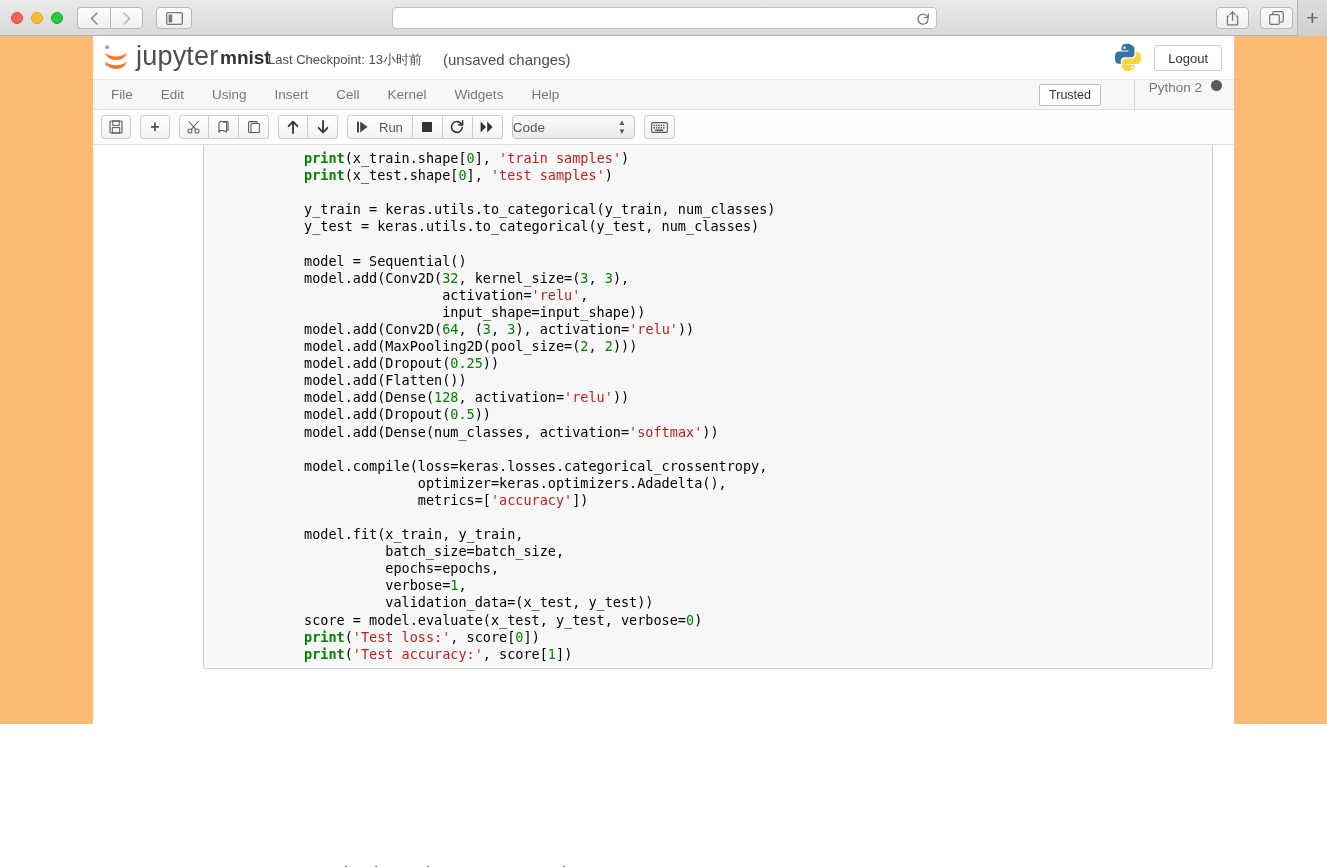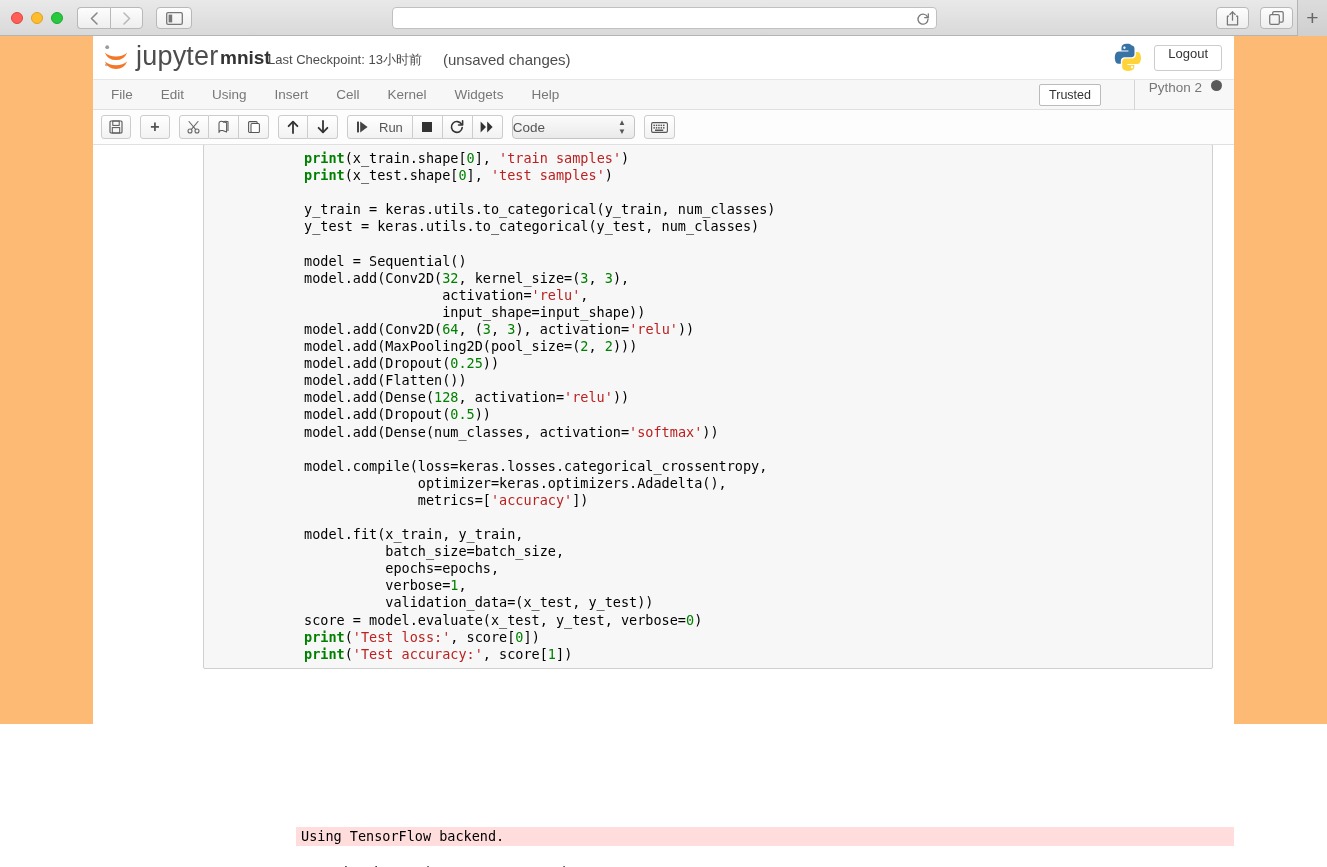--- a/index.html
+++ b/index.html
@@ -102,21 +102,21 @@
   #unsaved {
     position: absolute; left: 350px; top: 15px;
     font-size: 15px; color: #4d4d4d;
   }
   #py-logo { position: absolute; right: 90px; top: 6px; width: 31px; height: 31px; }
   #logout-btn {
     position: absolute; right: 12px; top: 9px;
     height: 26px; padding: 0 13px;
     background: #fff; border: 1px solid #ccc; border-radius: 3px;
     font-size: 13px; color: #333;
-    display: flex; align-items: flex-start;
+    display: flex; align-items: center;
     cursor: pointer;
   }
 
   
   #menubar {
     position: relative;
     height: 30px;
     background: #f7f7f7;
     border-bottom: 1px solid #e0e0e0;
     display: flex; align-items: center;
@@ -494,23 +494,20 @@
 model.fit(x_train, y_train,
           batch_size=batch_size,
           epochs=epochs,
           verbose=<span class="tok-num">1</span>,
           validation_data=(x_test, y_test))
 score = model.evaluate(x_test, y_test, verbose=<span class="tok-num">0</span>)
 <span class="tok-kw">print</span>(<span class="tok-str">'Test loss:'</span>, score[<span class="tok-num">0</span>])
 <span class="tok-kw">print</span>(<span class="tok-str">'Test accuracy:'</span>, score[<span class="tok-num">1</span>])</pre>
       </div>
 
-      <div id="stderr-block">
-        <pre class="out">Using TensorFlow backend.</pre>
-      </div>
 
       <div id="stdout-block">
         <pre class="out" id="stdout-pre">x_train shape: (60000, 28, 28, 1)
 60000 train samples
 10000 test samples
 Train on 60000 samples, validate on 10000 samples
 Epoch 1/12
 60000/60000 [==============================] - 7s 110us/step - loss: 0.2567 - acc: 0.9205 - val_loss: 0.0545 - val_ac
 c: 0.9825
 Epoch 2/12

